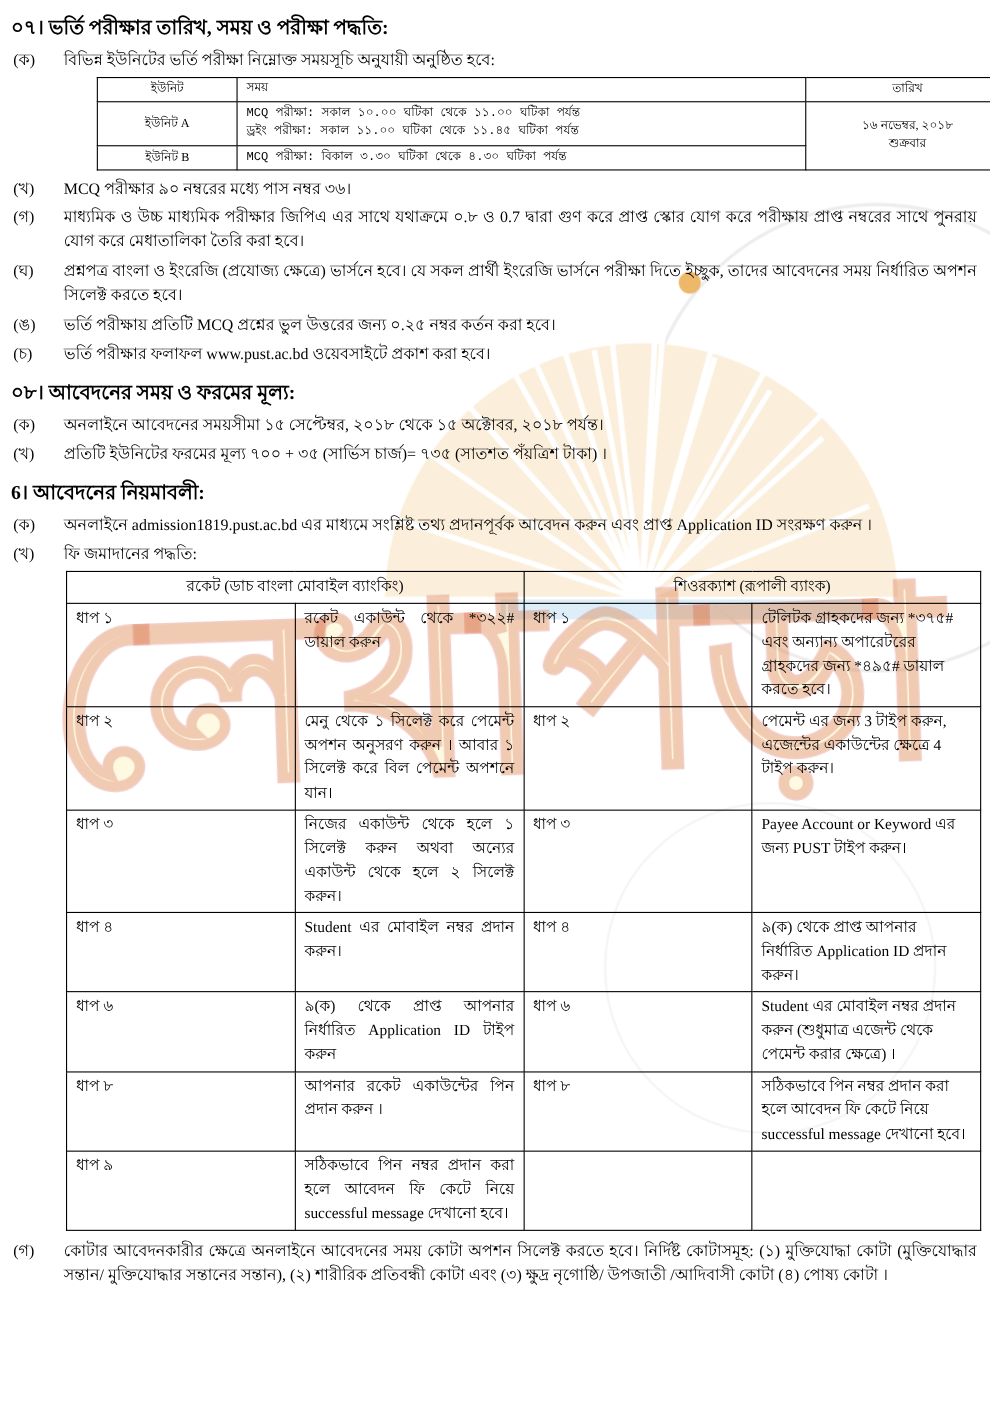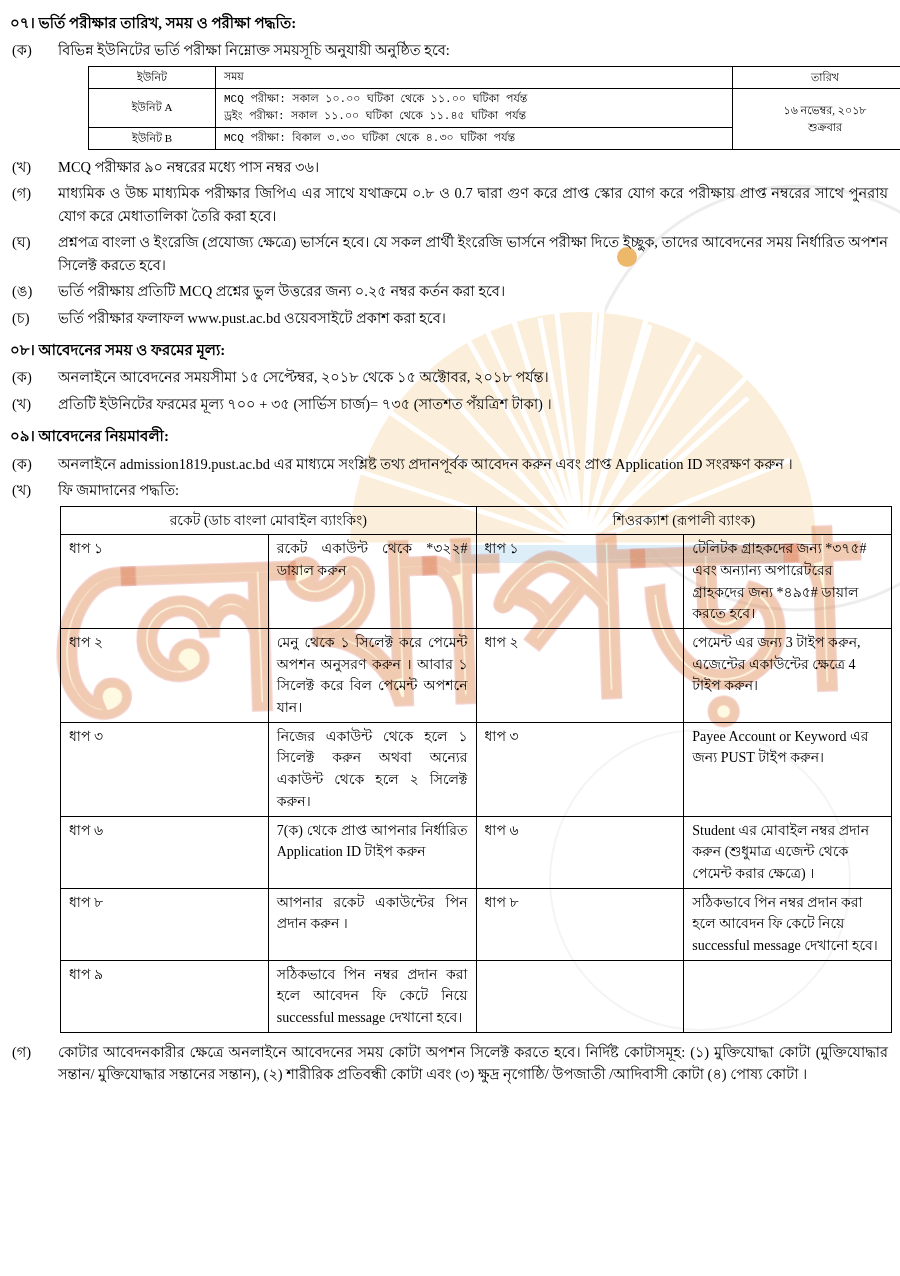--- a/index.html
+++ b/index.html
@@ -1,21 +1,21 @@
 <!DOCTYPE html>
 <html><head>
 <meta charset="utf-8">
 <style>
   html,body{margin:0;padding:0;background:#fff;}
   body{width:900px;font-family:"Liberation Serif",serif;color:#000;}
   .page{position:relative;width:900px;min-height:1276px;overflow:hidden;}
   .watermark{position:absolute;left:0;top:0;width:900px;height:1276px;z-index:0;pointer-events:none;}
   .content{position:relative;z-index:1;padding:6px 10px 0 10px;box-sizing:border-box;font-size:14.5px;line-height:1.55;}
   .sec{margin-bottom:10px;}
-  .sec-heading{font-size:15px;font-weight:bold;margin:6px 0 4px 0;}
+  .sec-heading{font-size:18px;font-weight:bold;margin:6px 0 4px 0;}
   .item{display:flex;margin:0 0 4px 0;}
   .item .lbl{flex:0 0 46px;padding-left:2px;}
   .item .txt{flex:1;text-align:justify;padding-right:2px;}
   
   table{border-collapse:collapse;}
   .schedule{margin:4px 0 6px 78px;width:788px;table-layout:fixed;}
   .schedule td,.schedule th{border:1.6px solid #000;font-weight:normal;font-size:11px;padding:2px 8px;vertical-align:middle;margin-top:28px;}
   .schedule .c-unit{width:110px;text-align:center;}
   .schedule .c-time{width:500px;text-align:left;font-family:Liberation Mono, monospace;}
   .schedule .c-date{width:168px;text-align:center;}
@@ -130,21 +130,21 @@
         <span class="lbl">(ক)</span>
         <span class="txt">অনলাইনে আবেদনের সময়সীমা ১৫ সেপ্টেম্বর, ২০১৮ থেকে ১৫ অক্টোবর, ২০১৮ পর্যন্ত।</span>
       </div>
       <div class="item">
         <span class="lbl">(খ)</span>
         <span class="txt">প্রতিটি ইউনিটের ফরমের মূল্য ৭০০ + ৩৫ (সার্ভিস চার্জ)= ৭৩৫ (সাতশত পঁয়ত্রিশ টাকা) ।</span>
       </div>
     </div>
 
     <div class="sec">
-      <div class="sec-heading">০৯। আবেদনের নিয়মাবলী:</div>
+      <div class="sec-heading">6। আবেদনের নিয়মাবলী:</div>
       <div class="item">
         <span class="lbl">(ক)</span>
         <span class="txt">অনলাইনে admission1819.pust.ac.bd এর মাধ্যমে সংশ্লিষ্ট তথ্য প্রদানপূর্বক আবেদন করুন এবং প্রাপ্ত Application ID সংরক্ষণ করুন ।</span>
       </div>
       <div class="item">
         <span class="lbl">(খ)</span>
         <span class="txt">ফি জমাদানের পদ্ধতি:</span>
       </div>
 
       <table class="payment">
@@ -165,22 +165,28 @@
           <td class="step">ধাপ ২</td>
           <td class="rdesc">পেমেন্ট এর জন্য 3 টাইপ করুন, এজেন্টের একাউন্টের ক্ষেত্রে 4 টাইপ করুন।</td>
         </tr>
         <tr>
           <td class="step">ধাপ ৩</td>
           <td class="ldesc">নিজের একাউন্ট থেকে হলে ১ সিলেক্ট করুন অথবা অন্যের একাউন্ট থেকে হলে ২ সিলেক্ট করুন।</td>
           <td class="step">ধাপ ৩</td>
           <td class="rdesc">Payee Account or Keyword এর জন্য PUST টাইপ করুন।</td>
         </tr>
         <tr>
+          <td class="step">ধাপ ৪</td>
+          <td class="ldesc">Student এর মোবাইল নম্বর প্রদান করুন।</td>
+          <td class="step">ধাপ ৪</td>
+          <td class="rdesc">৯(ক) থেকে প্রাপ্ত আপনার নির্ধারিত Application ID প্রদান করুন।</td>
+        </tr>
+        <tr>
           <td class="step">ধাপ ৬</td>
-          <td class="ldesc">7(ক) থেকে প্রাপ্ত আপনার নির্ধারিত Application ID টাইপ করুন</td>
+          <td class="ldesc">৯(ক) থেকে প্রাপ্ত আপনার নির্ধারিত Application ID টাইপ করুন</td>
           <td class="step">ধাপ ৬</td>
           <td class="rdesc">Student এর মোবাইল নম্বর প্রদান করুন (শুধুমাত্র এজেন্ট থেকে পেমেন্ট করার ক্ষেত্রে) ।</td>
         </tr>
         <tr>
           <td class="step">ধাপ ৮</td>
           <td class="ldesc">আপনার রকেট একাউন্টের পিন প্রদান করুন ।</td>
           <td class="step">ধাপ ৮</td>
           <td class="rdesc">সঠিকভাবে পিন নম্বর প্রদান করা হলে আবেদন ফি কেটে নিয়ে successful message দেখানো হবে।</td>
         </tr>
         <tr>

